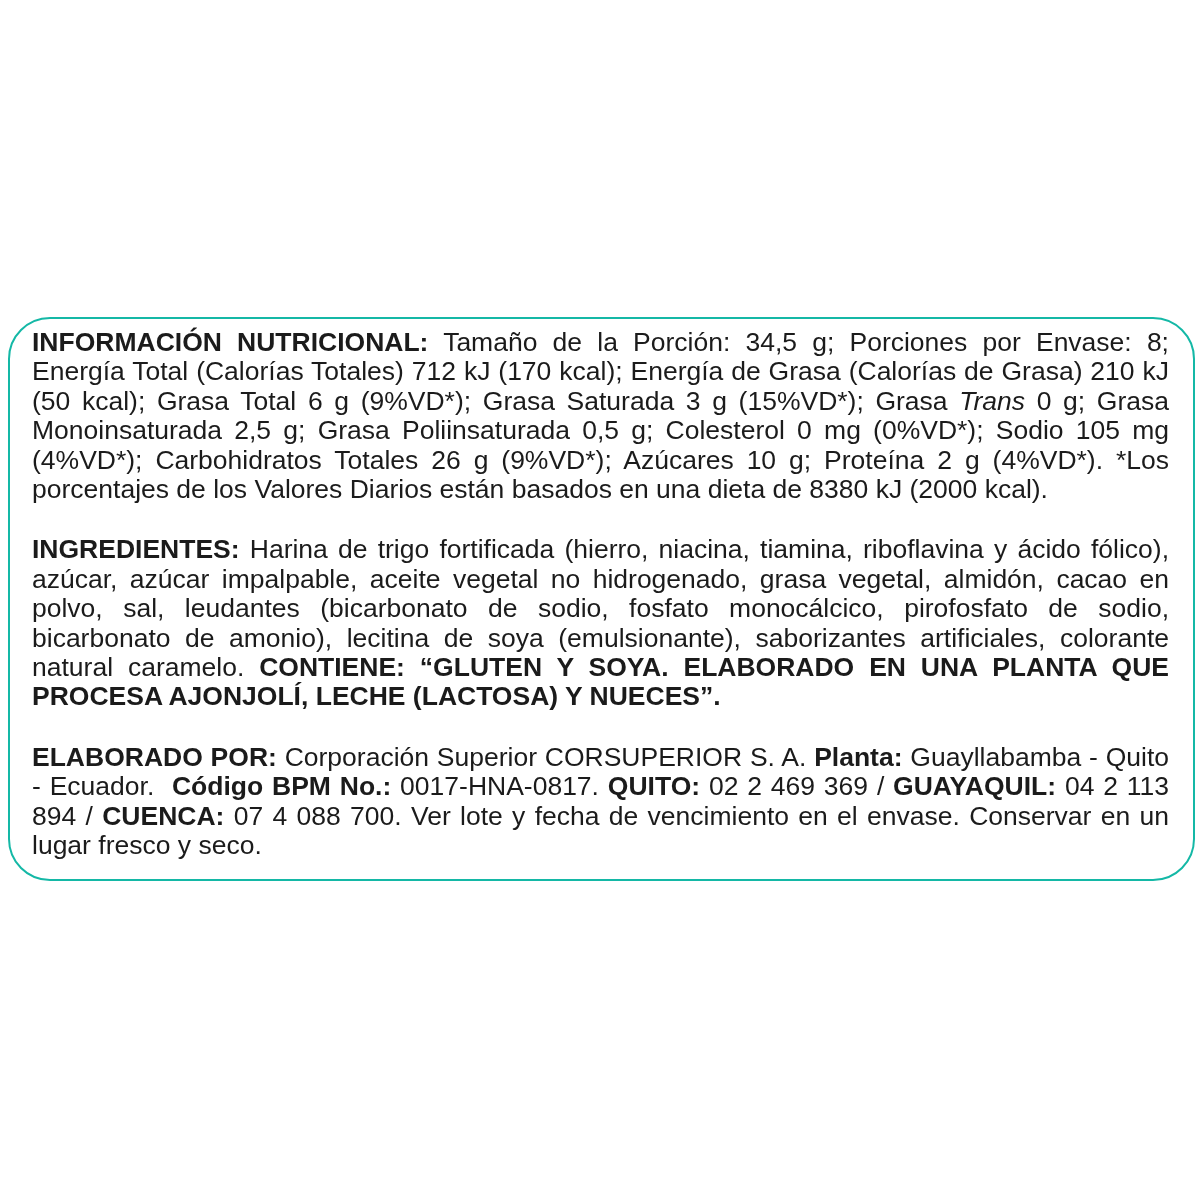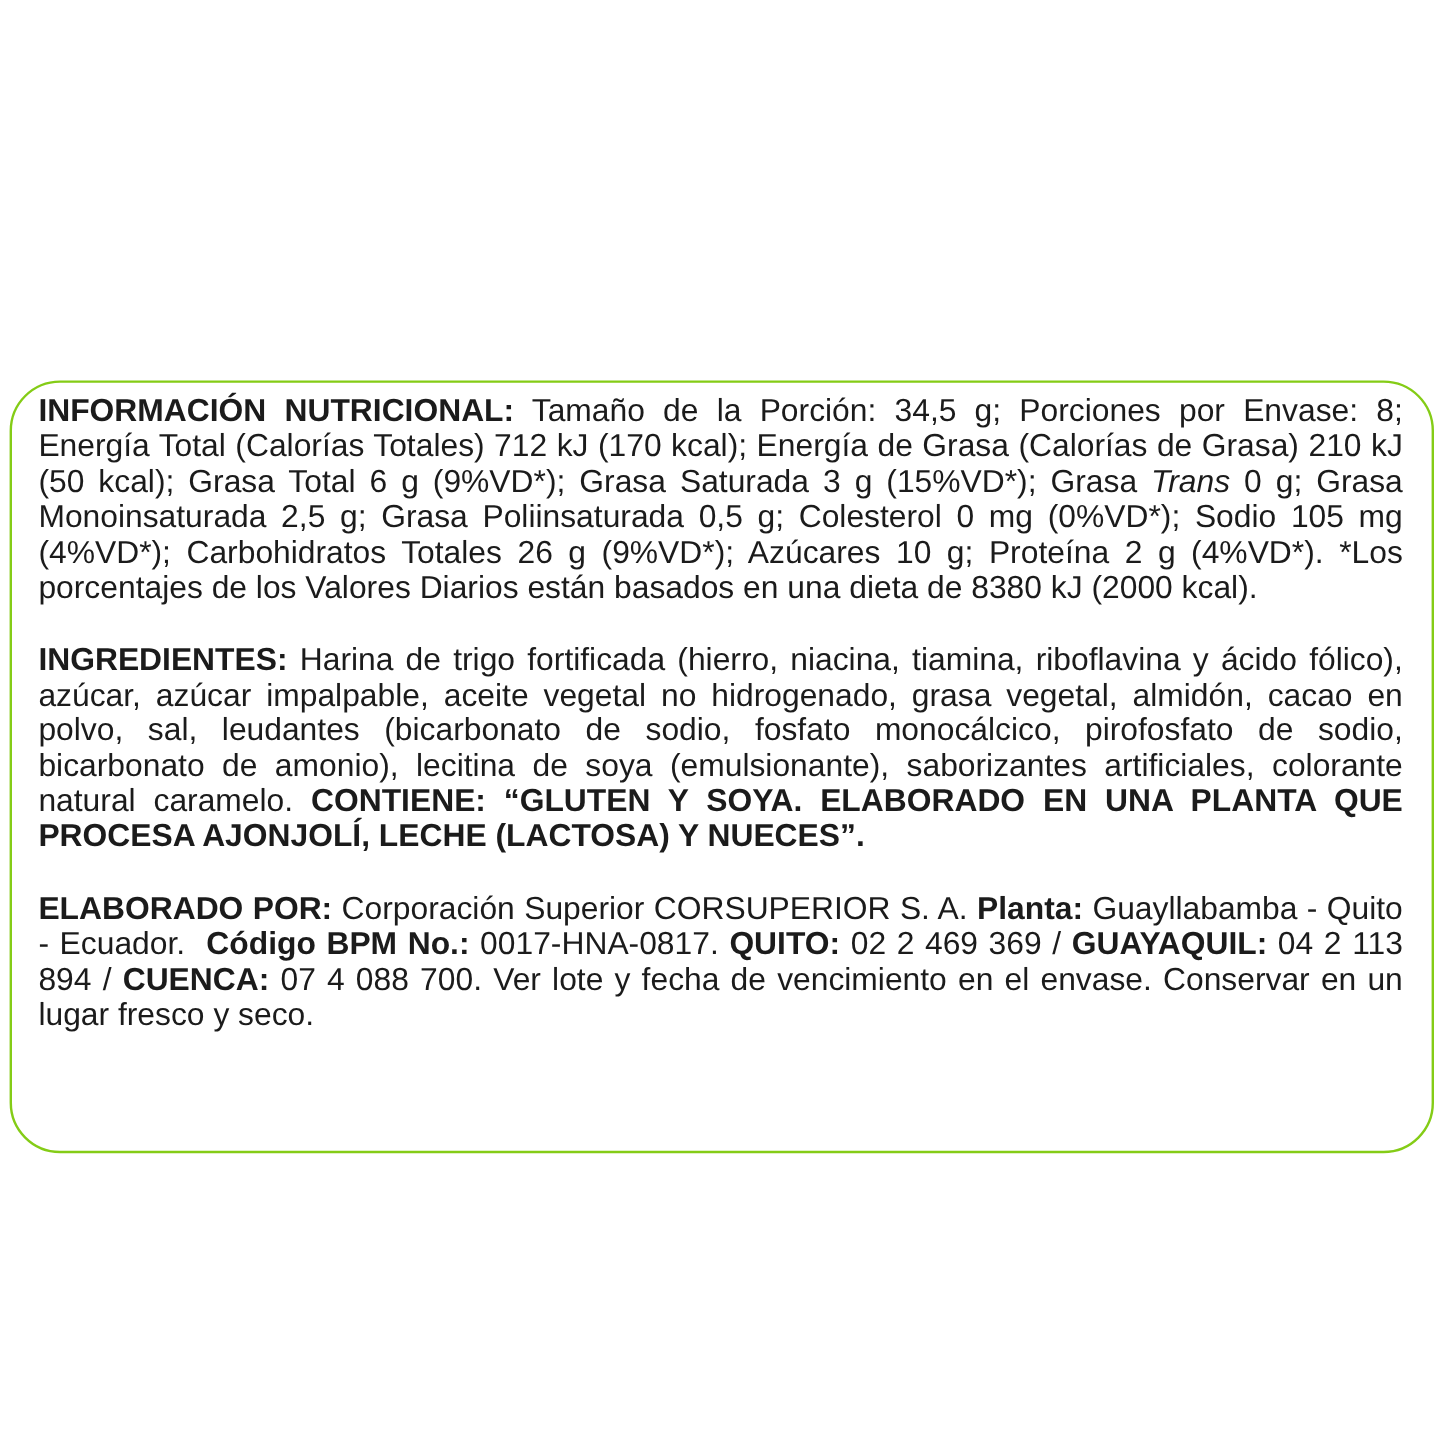--- a/index.html
+++ b/index.html
@@ -11,24 +11,24 @@
     height: 1200px;
     background: #ffffff;
     position: relative;
     font-family: "Liberation Sans", sans-serif;
   }
   .label-box {
     position: absolute;
     left: 8px;
     top: 317px;
     width: 1187px;
-    height: 644px;
+    height: 564px;
     box-sizing: border-box;
     background: #ffffff;
-    border: 2px solid #84cc16;
+    border: 2px solid #14b8a6;
     border-radius: 42px;
     padding: 9px 24px 0 22px;
     color: #1b1b1b;
     overflow: hidden;
   }
   .para {
     margin: 0;
     font-size: 26.5px;
     line-height: 29.4px;
     text-align: justify;

